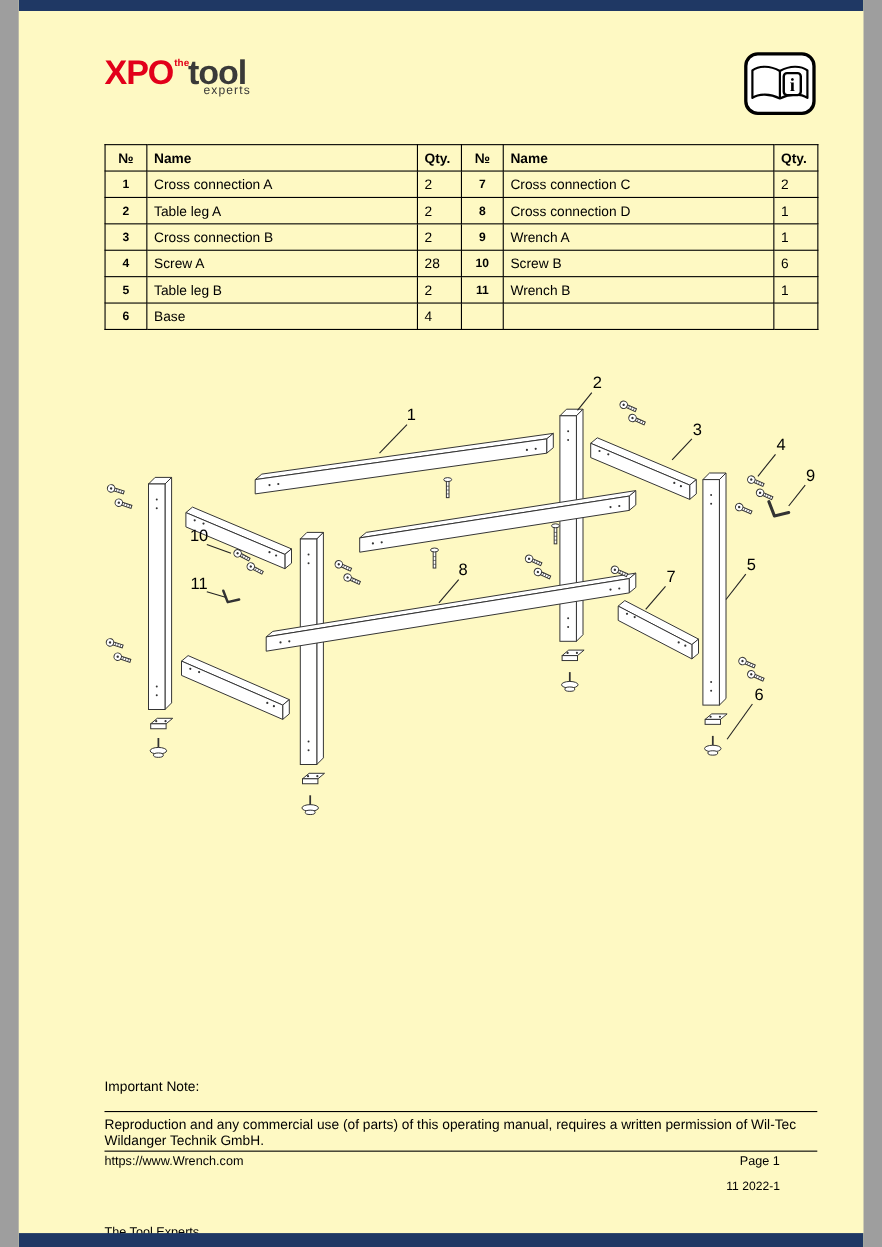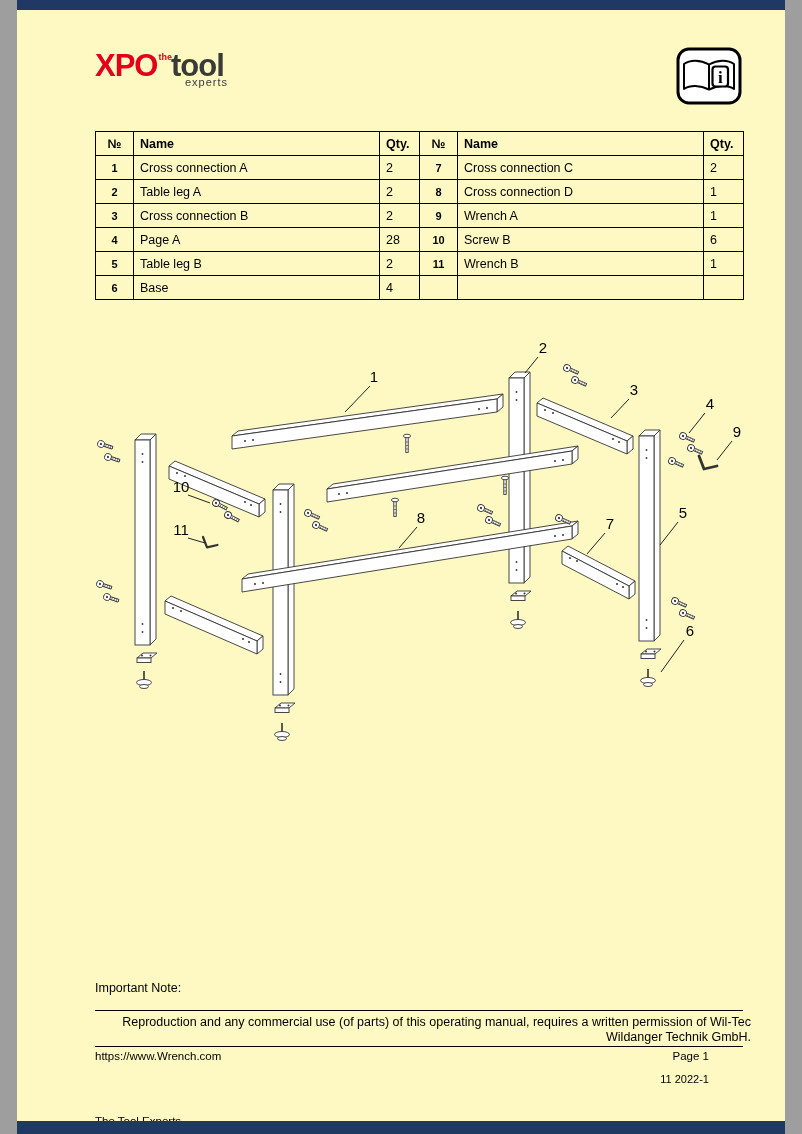--- a/index.html
+++ b/index.html
@@ -32,21 +32,21 @@
   table.parts th { font-weight:bold; }
   table.parts th.c, table.parts td.c { text-align:center; padding:0 2px; }
   table.parts td.c { font-weight:bold; font-size:11px; }
 
   .diagram { position:absolute; left:60px; top:340px; }
 
   .note-label { position:absolute; left:78px; top:981px; font-size:12.5px; }
   .rule { position:absolute; left:78px; width:648px; border-top:1px solid #000; }
   .rule.r1 { top:1010px; }
   .rule.r2 { top:1046px; }
-  .repro { position:absolute; left:78px; top:1015px; width:656px; font-size:12.5px; line-height:1.18;text-align:right; }
+  .repro { position:absolute; left:78px; top:1015px; width:656px; font-size:12.5px; line-height:1.18; }
 
   .footer-url { position:absolute; left:78px; top:1050px; font-size:11.5px; }
   .footer-tag { position:absolute; left:78px; top:1115px; font-size:11.5px; }
   .footer-item { position:absolute; left:0; top:1050px; width:100%; text-align:center; font-size:11.5px; }
   .footer-page { position:absolute; right:76px; top:1050px; font-size:11.5px; text-align:right;margin-left:48px; }
   .footer-rev  { position:absolute; right:76px; top:1073px; font-size:11px; text-align:center; }
 </style>
 </head>
 <body>
 
@@ -107,21 +107,21 @@
     <tr>
       <td class="c">3</td>
       <td>Cross connection B</td>
       <td>2</td>
       <td class="c">9</td>
       <td>Wrench A</td>
       <td>1</td>
     </tr>
     <tr>
       <td class="c">4</td>
-      <td>Page A</td>
+      <td>Screw A</td>
       <td>28</td>
       <td class="c">10</td>
       <td>Screw B</td>
       <td>6</td>
     </tr>
     <tr>
       <td class="c">5</td>
       <td>Table leg B</td>
       <td>2</td>
       <td class="c">11</td>

